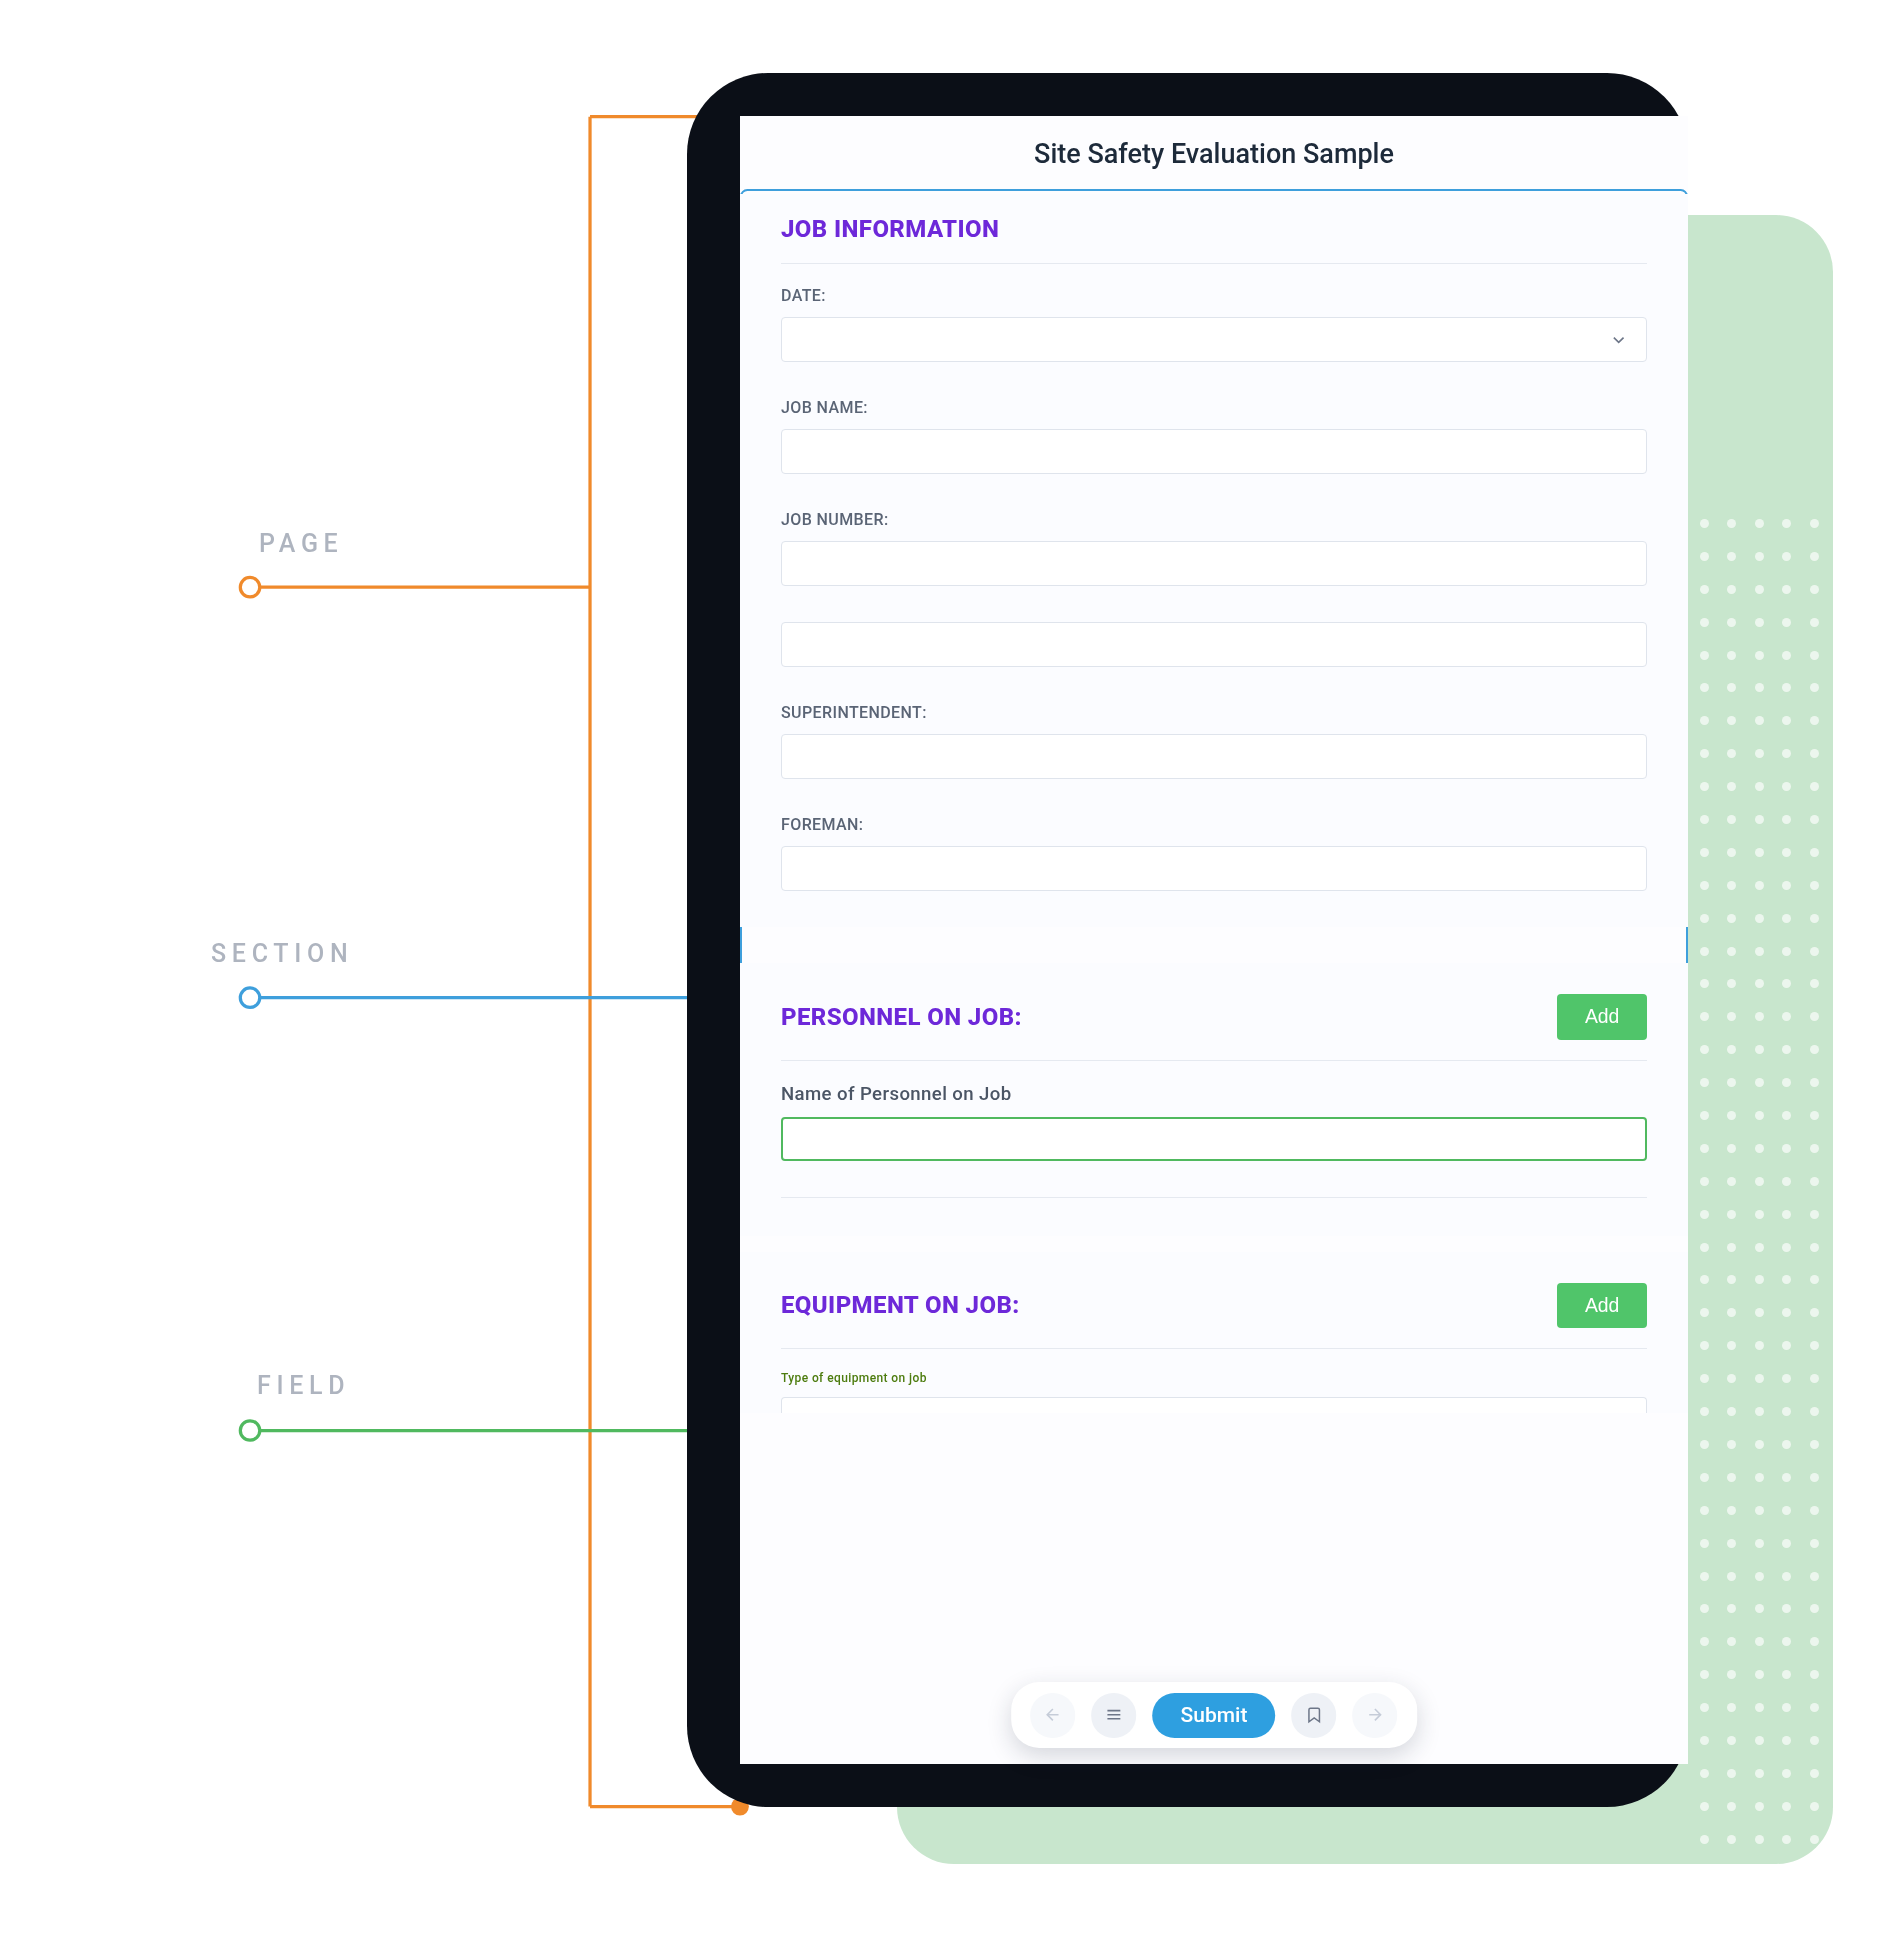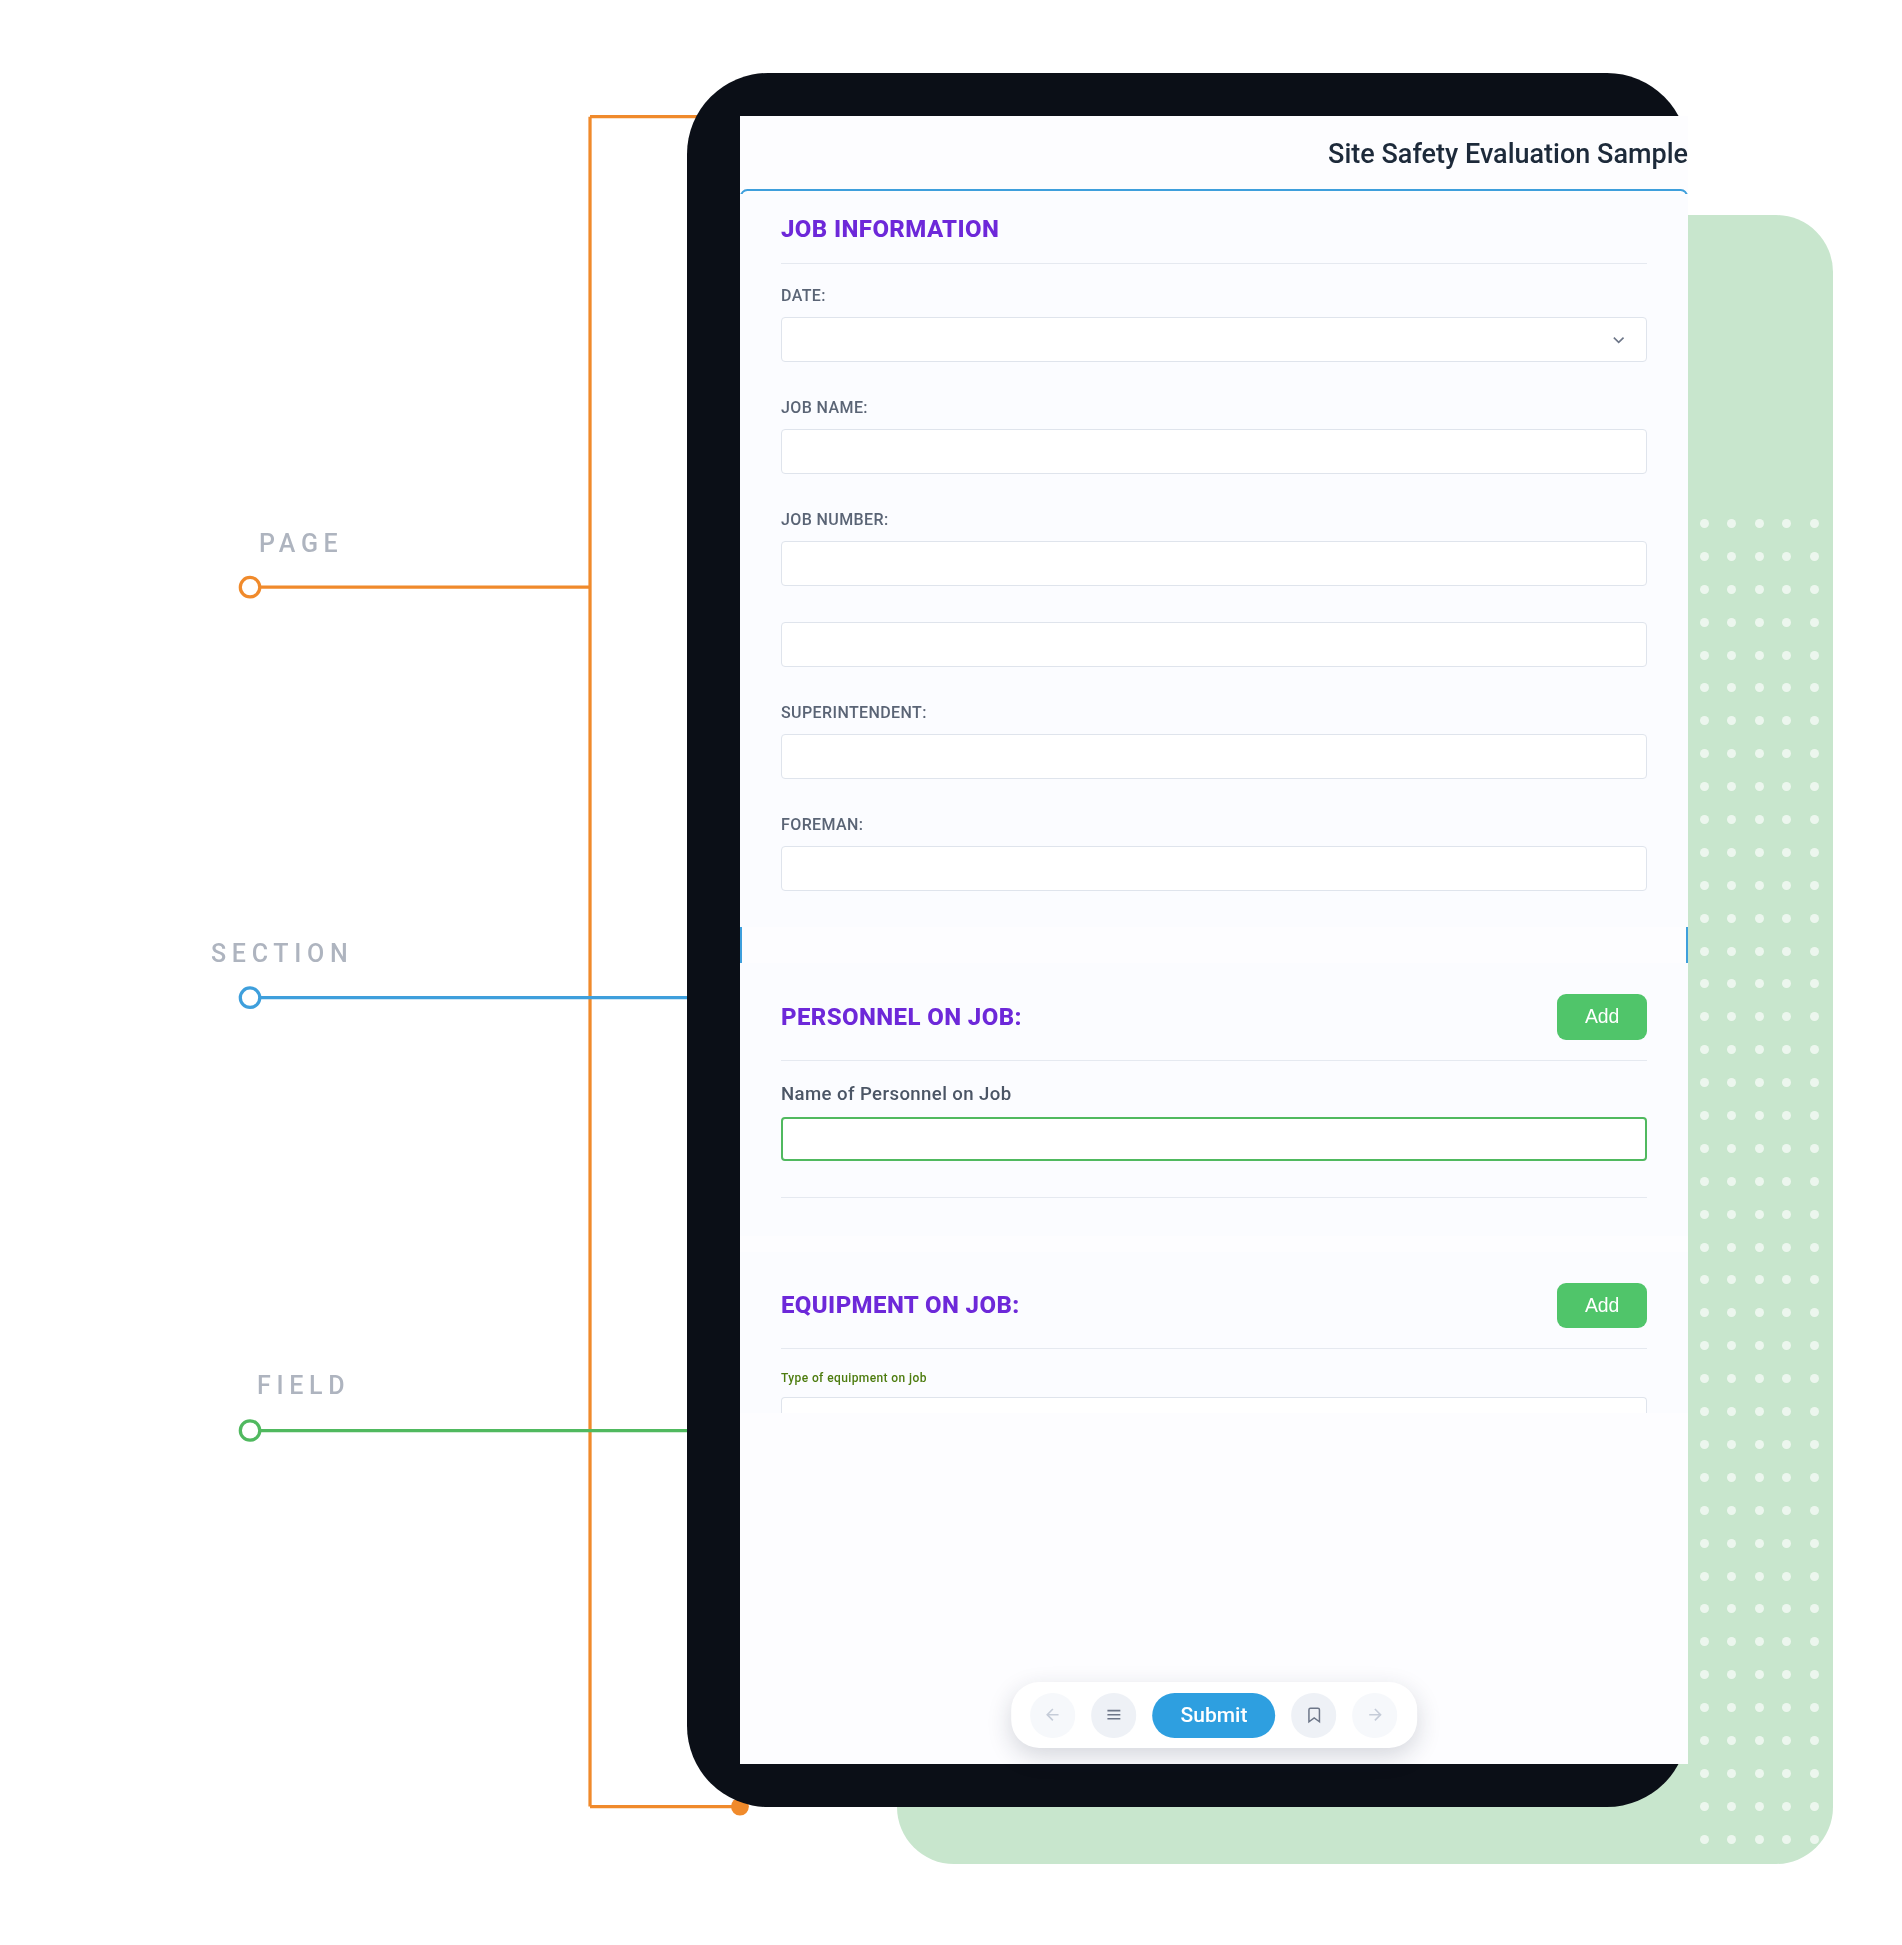--- a/index.html
+++ b/index.html
@@ -57,21 +57,21 @@
   .screen {
     position: absolute;
     left: 53px;
     top: 43px;
     right: 0;
     bottom: 43px;
     background: #fdfdff;
   }
 
   .form-title {
-    text-align: right;
+    text-align: center;
     font-size: 27px;
     color: #1d2a3a;
     padding: 22px 0 24px;
     font-weight: 500;
   }
 
   .section {
     padding: 30px 41px 16px;
     background: #fbfcff;
     border-top: 0.8px solid rgba(0,0,0,0);
@@ -132,21 +132,21 @@
 
   .input-focus {
     border: 2.4px solid #50b95f;
     height: 44px;
   }
 
   .add-btn {
     background: #50c56a;
     color: #ffffff;
     border: none;
-    border-radius: 9px;
+    border-radius: 4px;
     font-size: 19.4px;
     padding: 11.3px 27.6px;
     font-weight: 500;
   }
 
   
   .section-frame {
     position: absolute;
     border: 2.4px solid #3e9fdc;
     border-radius: 7.3px;

